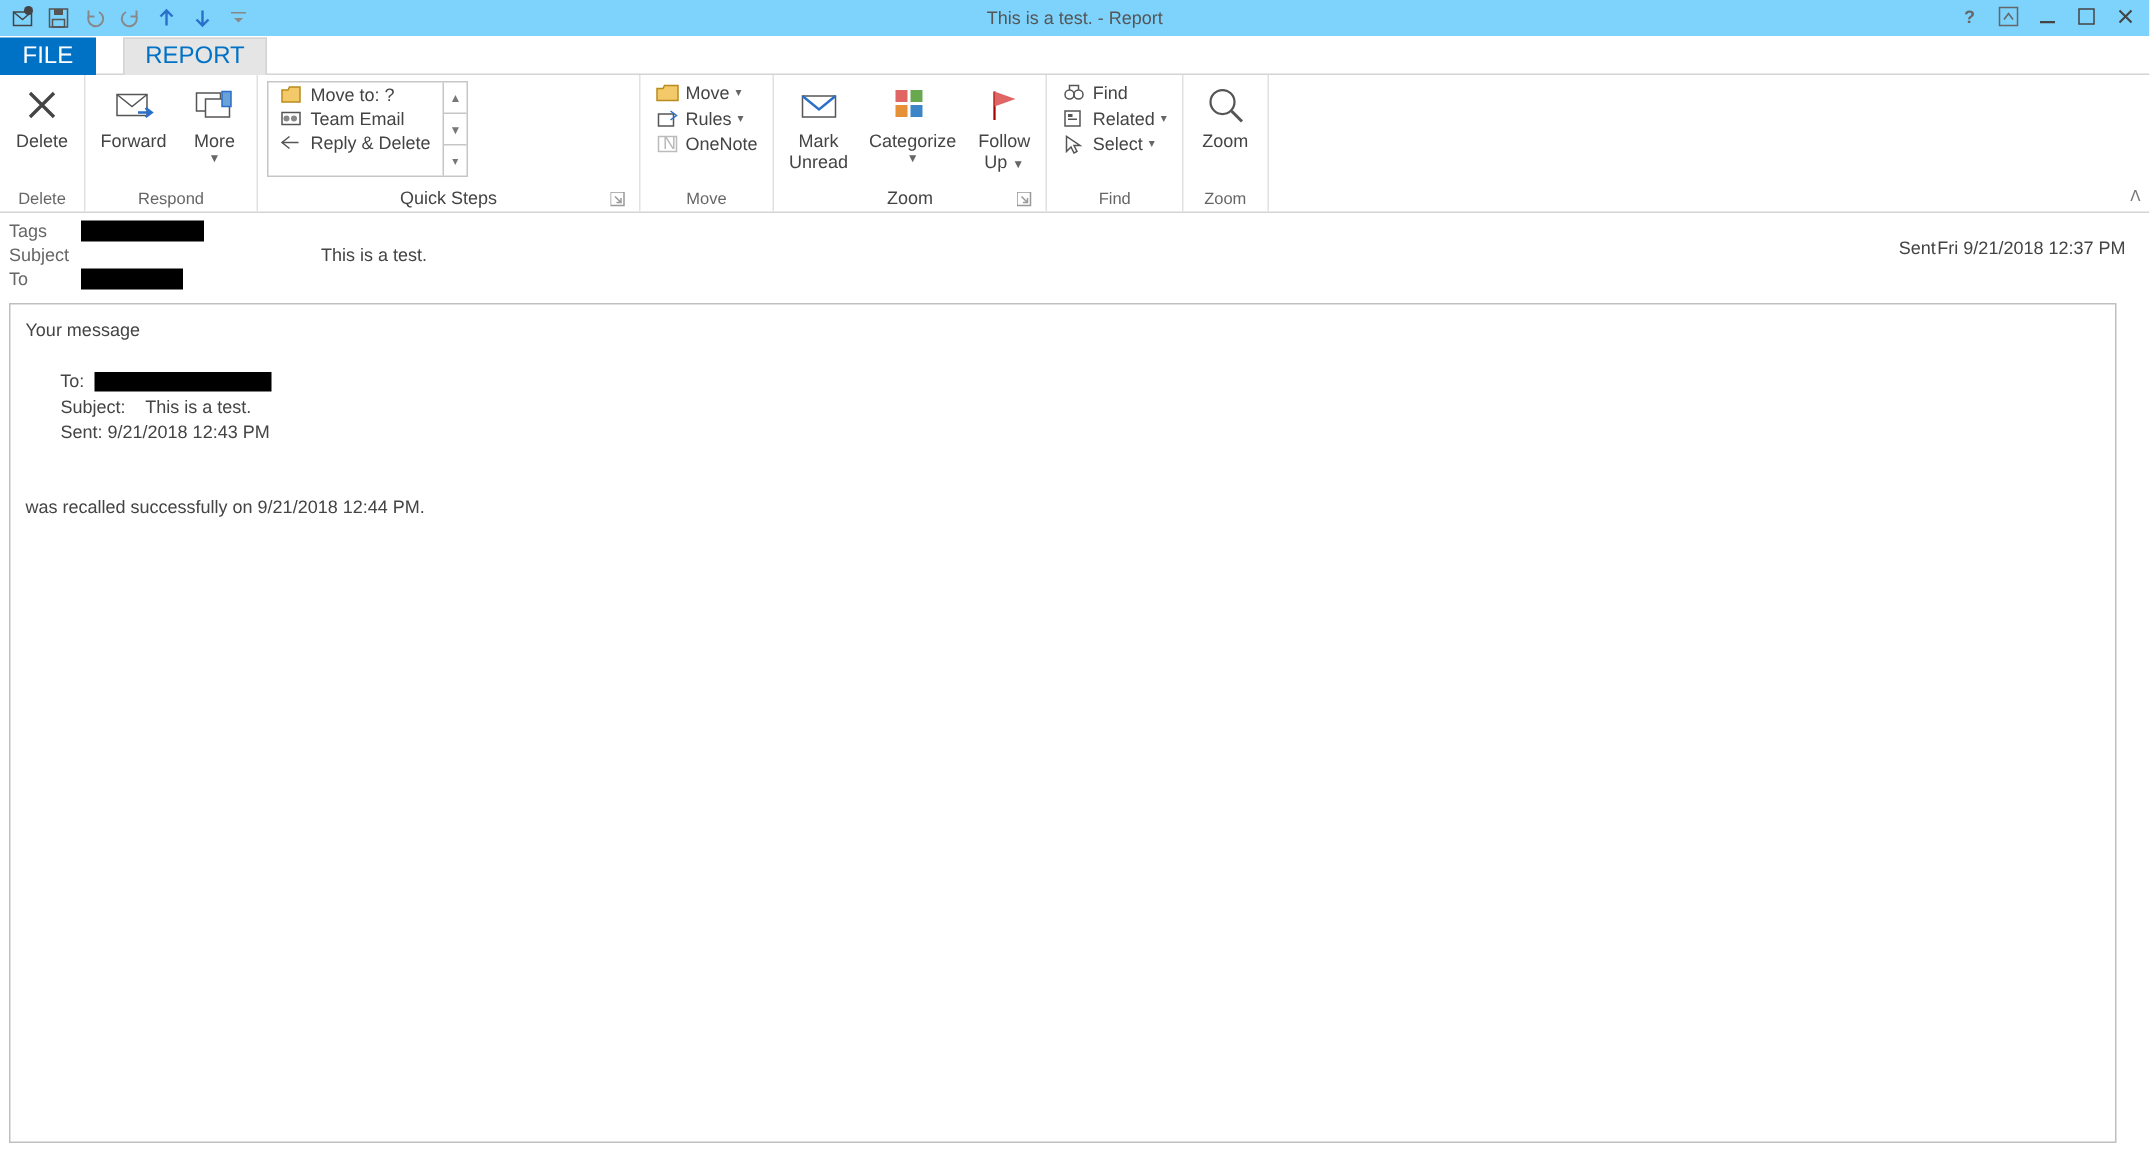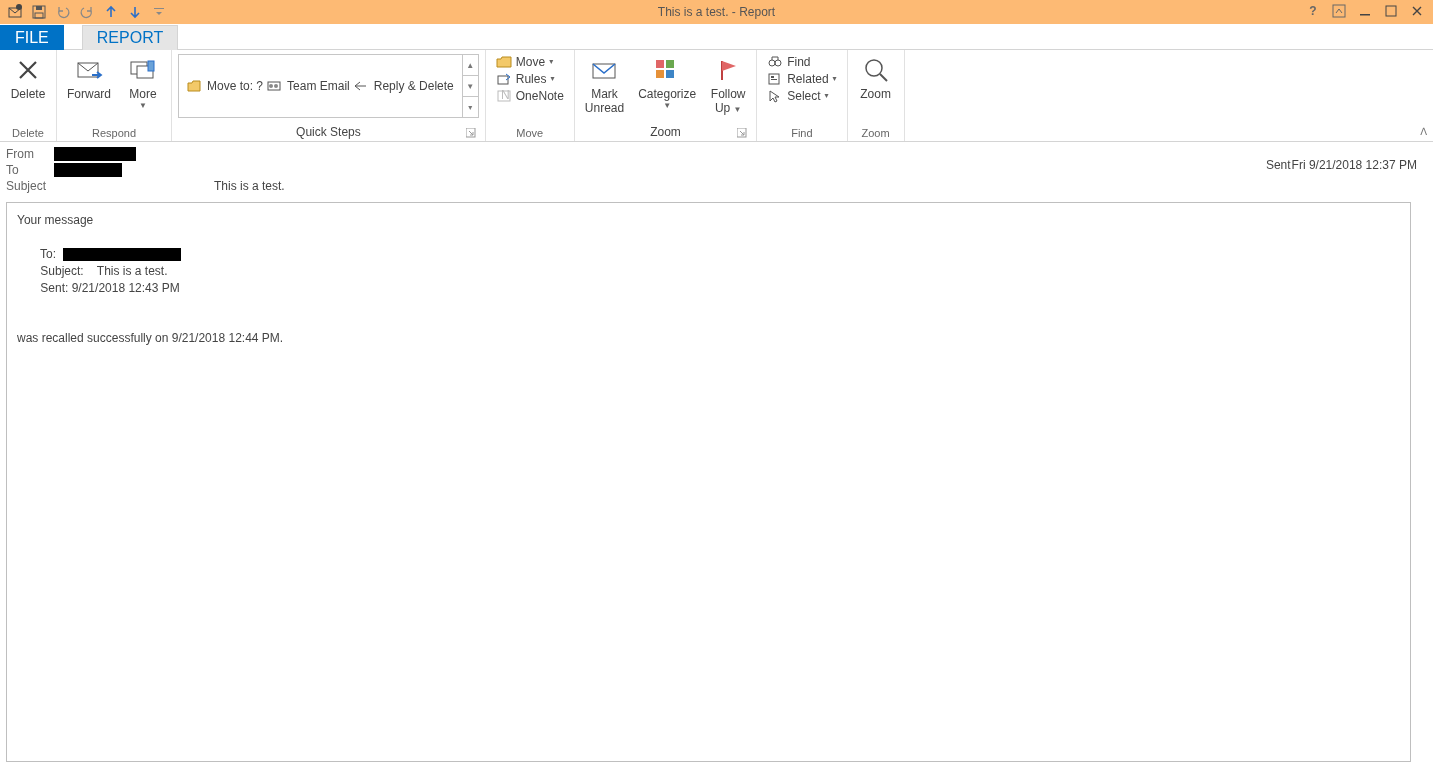--- a/index.html
+++ b/index.html
@@ -1,37 +1,37 @@
 <!DOCTYPE html>
 <html><head>
 <meta charset="utf-8">
 <style>
 *{box-sizing:border-box;margin:0;padding:0;font-family:"Segoe UI",Tahoma,Arial,sans-serif;font-size:12px;color:#444}
 body{background:#fff;width:1433px;height:772px;overflow:hidden;position:relative}
-.titlebar{height:24px;display:flex;align-items:center;position:relative;background:#fdba74}
+.titlebar{height:24px;display:flex;align-items:center;position:relative;background:#7dd3fc}
 .qat{display:flex;align-items:center;gap:2px;padding-left:4px}
 .qat-btn{width:22px;height:22px;display:flex;align-items:center;justify-content:center;cursor:pointer}
 .win-title{position:absolute;left:50%;transform:translateX(-50%);color:#555}
 .win-ctrl{position:absolute;right:4px;top:0;display:flex;align-items:center;gap:2px}
 .win-btn{width:24px;height:22px;display:flex;align-items:center;justify-content:center;cursor:pointer}
 .tabs{height:26px;display:flex;align-items:stretch;border-bottom:1px solid #d4d4d4}
 .tab{padding:0 14px;display:flex;align-items:center;font-size:16px;cursor:pointer;border:1px solid transparent;border-bottom:none;position:relative;top:1px}
 .tab-file{background:#0072c6;color:#fff}
 .tab-active{background:#e5e5e5;color:#0072c6;border-color:#d4d4d4}
 .ribbon{height:92px;display:flex;border-bottom:1px solid #d4d4d4;position:relative}
 .grp{border-right:1px solid #e1e1e1;padding:2px 6px 0 6px;display:flex;flex-direction:column;justify-content:space-between}
 .grp-body{display:flex;align-items:flex-start;gap:6px;flex:1}
 .grp-label{text-align:center;color:#666;font-size:11px;padding-bottom:2px;position:relative}
 .dlg-launch{position:absolute;right:2px;bottom:2px;width:12px;height:12px;display:flex;align-items:center;justify-content:center;cursor:pointer}
 .big-btn{display:flex;flex-direction:column;align-items:center;justify-content:flex-start;padding:2px 4px;cursor:pointer;min-width:44px;text-align:center;line-height:1.15}
 .big-btn .lbl{margin-top:2px}
 .icon-slot{width:32px;height:32px;display:flex;align-items:center;justify-content:center}
 .drop-caret{font-size:8px;color:#666;margin-top:-1px}
 .qs-box{border:1px solid #c6c6c6;display:flex;height:64px;margin-top:2px}
-.qs-col{display:flex;flex-direction:row;justify-content:flex-start;padding:0 6px}
+.qs-col{display:flex;flex-direction:column;justify-content:flex-start;padding:0 6px}
 .qs-item{display:flex;align-items:center;gap:6px;padding:1px 2px;cursor:pointer;white-space:nowrap}
 .qs-scroll{width:16px;border-left:1px solid #c6c6c6;display:flex;flex-direction:column}
 .qs-scroll div{flex:1;display:flex;align-items:center;justify-content:center;border-bottom:1px solid #c6c6c6;cursor:pointer;font-size:8px;color:#777}
 .qs-scroll div:last-child{border-bottom:none}
 .stack{display:flex;flex-direction:column;gap:1px;justify-content:flex-start;padding-top:2px}
 .stack-item{display:flex;align-items:center;gap:4px;padding:1px 4px;cursor:pointer;white-space:nowrap}
 .stack-item.disabled{color:#b0b0b0;cursor:default}
 .collapse-btn{position:absolute;right:6px;bottom:4px;cursor:pointer;font-size:10px;color:#777}
 .headers{padding:4px 8px 4px 6px}
 .hrow{display:flex;align-items:center;padding:1px 0;position:relative}
@@ -347,36 +347,36 @@
       </div>
     </div>
     <div class="grp-label">Zoom</div>
   </div>
 
   <div class="collapse-btn">ᐱ</div>
 </div>
 
 <div class="headers">
   <div class="hrow">
-    <span class="hlabel">From</span>
+    <span class="hlabel">Tags</span>
     <span class="redact" style="width:82px"></span>
     <div class="sent-block">
       <span>Sent</span>
       <span>Fri 9/21/2018 12:37 PM</span>
     </div>
   </div>
   <div class="hrow">
-    <span class="hlabel">To</span>
-    <span class="redact" style="width:68px"></span>
-  </div>
-  <div class="hrow">
     <span class="hlabel">Subject</span>
     <span style="width:160px"></span>
     <span>This is a test.</span>
   </div>
+  <div class="hrow">
+    <span class="hlabel">To</span>
+    <span class="redact" style="width:68px"></span>
+  </div>
 </div>
 
 <div class="message-body"><span>Your message</span>
 
 <span>       To:  </span><span class="redact-inline"></span>
 <span>       Subject:    This is a test.</span>
 <span>       Sent: 9/21/2018 12:43 PM</span>
 
 
 <span>was recalled successfully on 9/21/2018 12:44 PM.</span>

